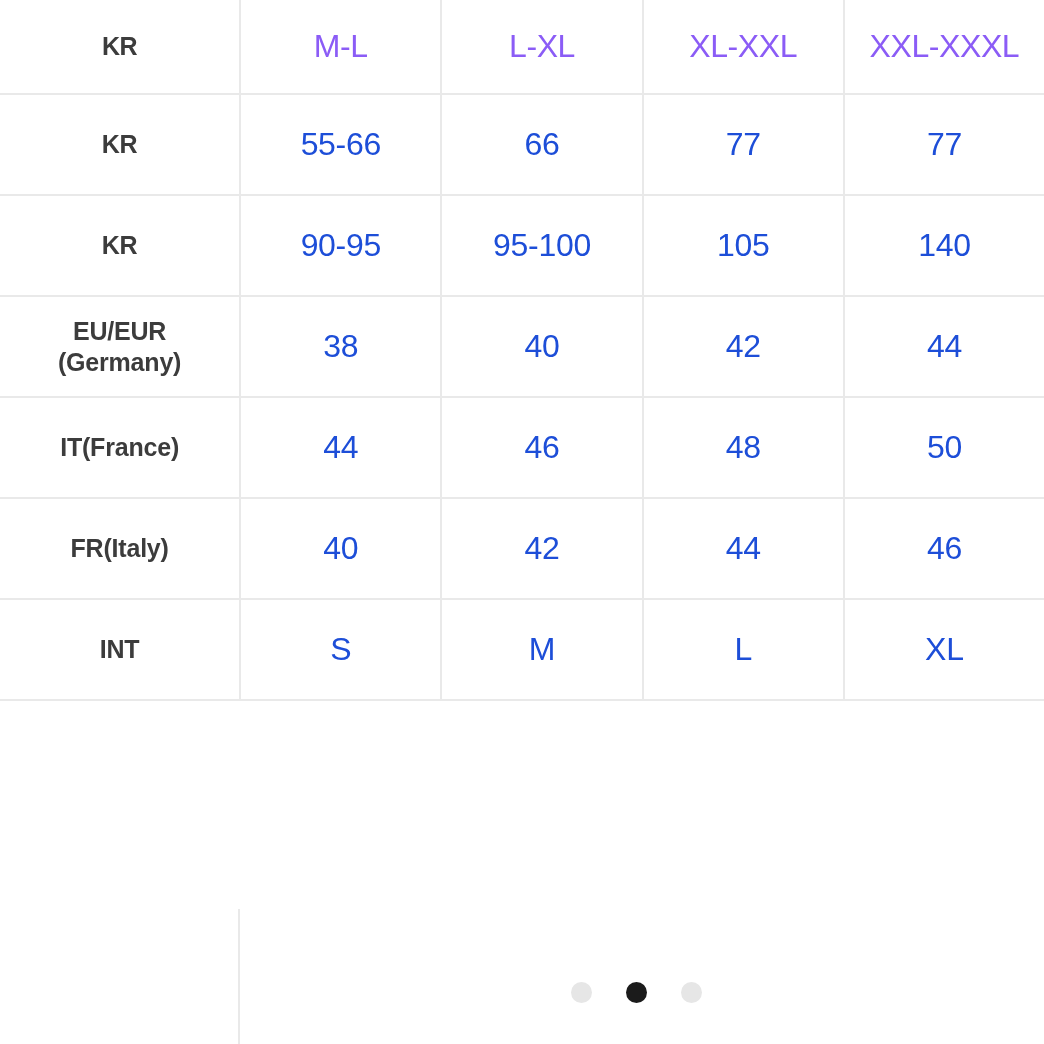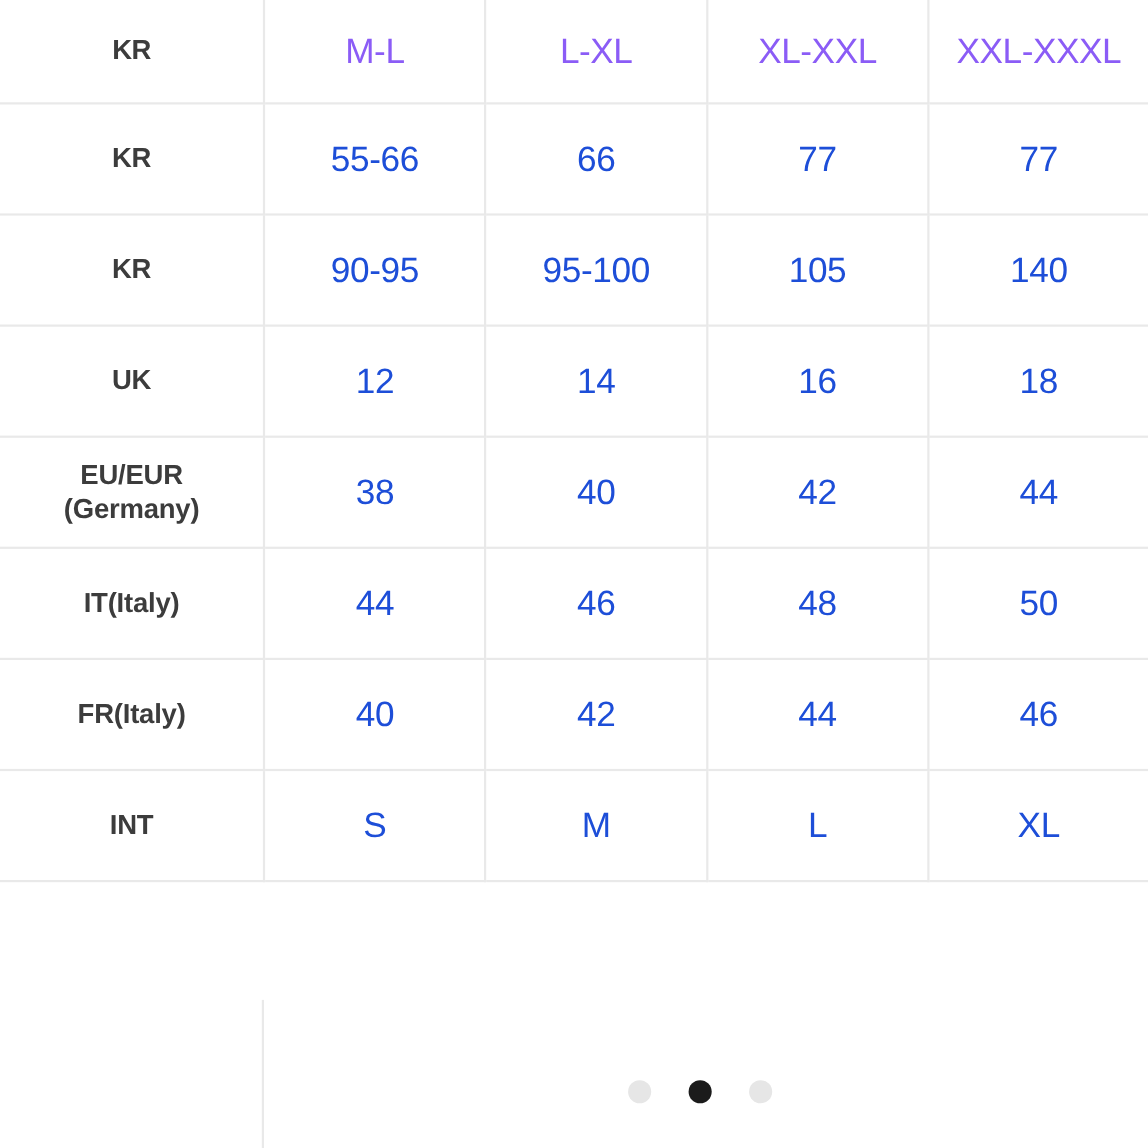--- a/index.html
+++ b/index.html
@@ -158,44 +158,35 @@
       <tr>
         <td>
           <span class="cell-label label-line">KR</span>
         </td>
         <td><span class="cell-value">90-95</span></td>
         <td><span class="cell-value">95-100</span></td>
         <td><span class="cell-value">105</span></td>
         <td class="last-col"><span class="cell-value">140</span></td>
       </tr>
 
-      <tr>
-        <td>
-          <span class="cell-label label-line">UK</span>
-        </td>
-        <td><span class="cell-value">12</span></td>
-        <td><span class="cell-value">14</span></td>
-        <td><span class="cell-value">16</span></td>
-        <td class="last-col"><span class="cell-value">18</span></td>
-      </tr>
 
       <tr>
         <td>
           <span class="cell-label label-line">EU/EUR</span>
           <span class="cell-label label-line">(Germany)</span>
         </td>
         <td><span class="cell-value">38</span></td>
         <td><span class="cell-value">40</span></td>
         <td><span class="cell-value">42</span></td>
         <td class="last-col"><span class="cell-value">44</span></td>
       </tr>
 
       <tr>
         <td>
-          <span class="cell-label label-line">IT(Italy)</span>
+          <span class="cell-label label-line">IT(France)</span>
         </td>
         <td><span class="cell-value">44</span></td>
         <td><span class="cell-value">46</span></td>
         <td><span class="cell-value">48</span></td>
         <td class="last-col"><span class="cell-value">50</span></td>
       </tr>
 
       <tr>
         <td>
           <span class="cell-label label-line">FR(Italy)</span>

